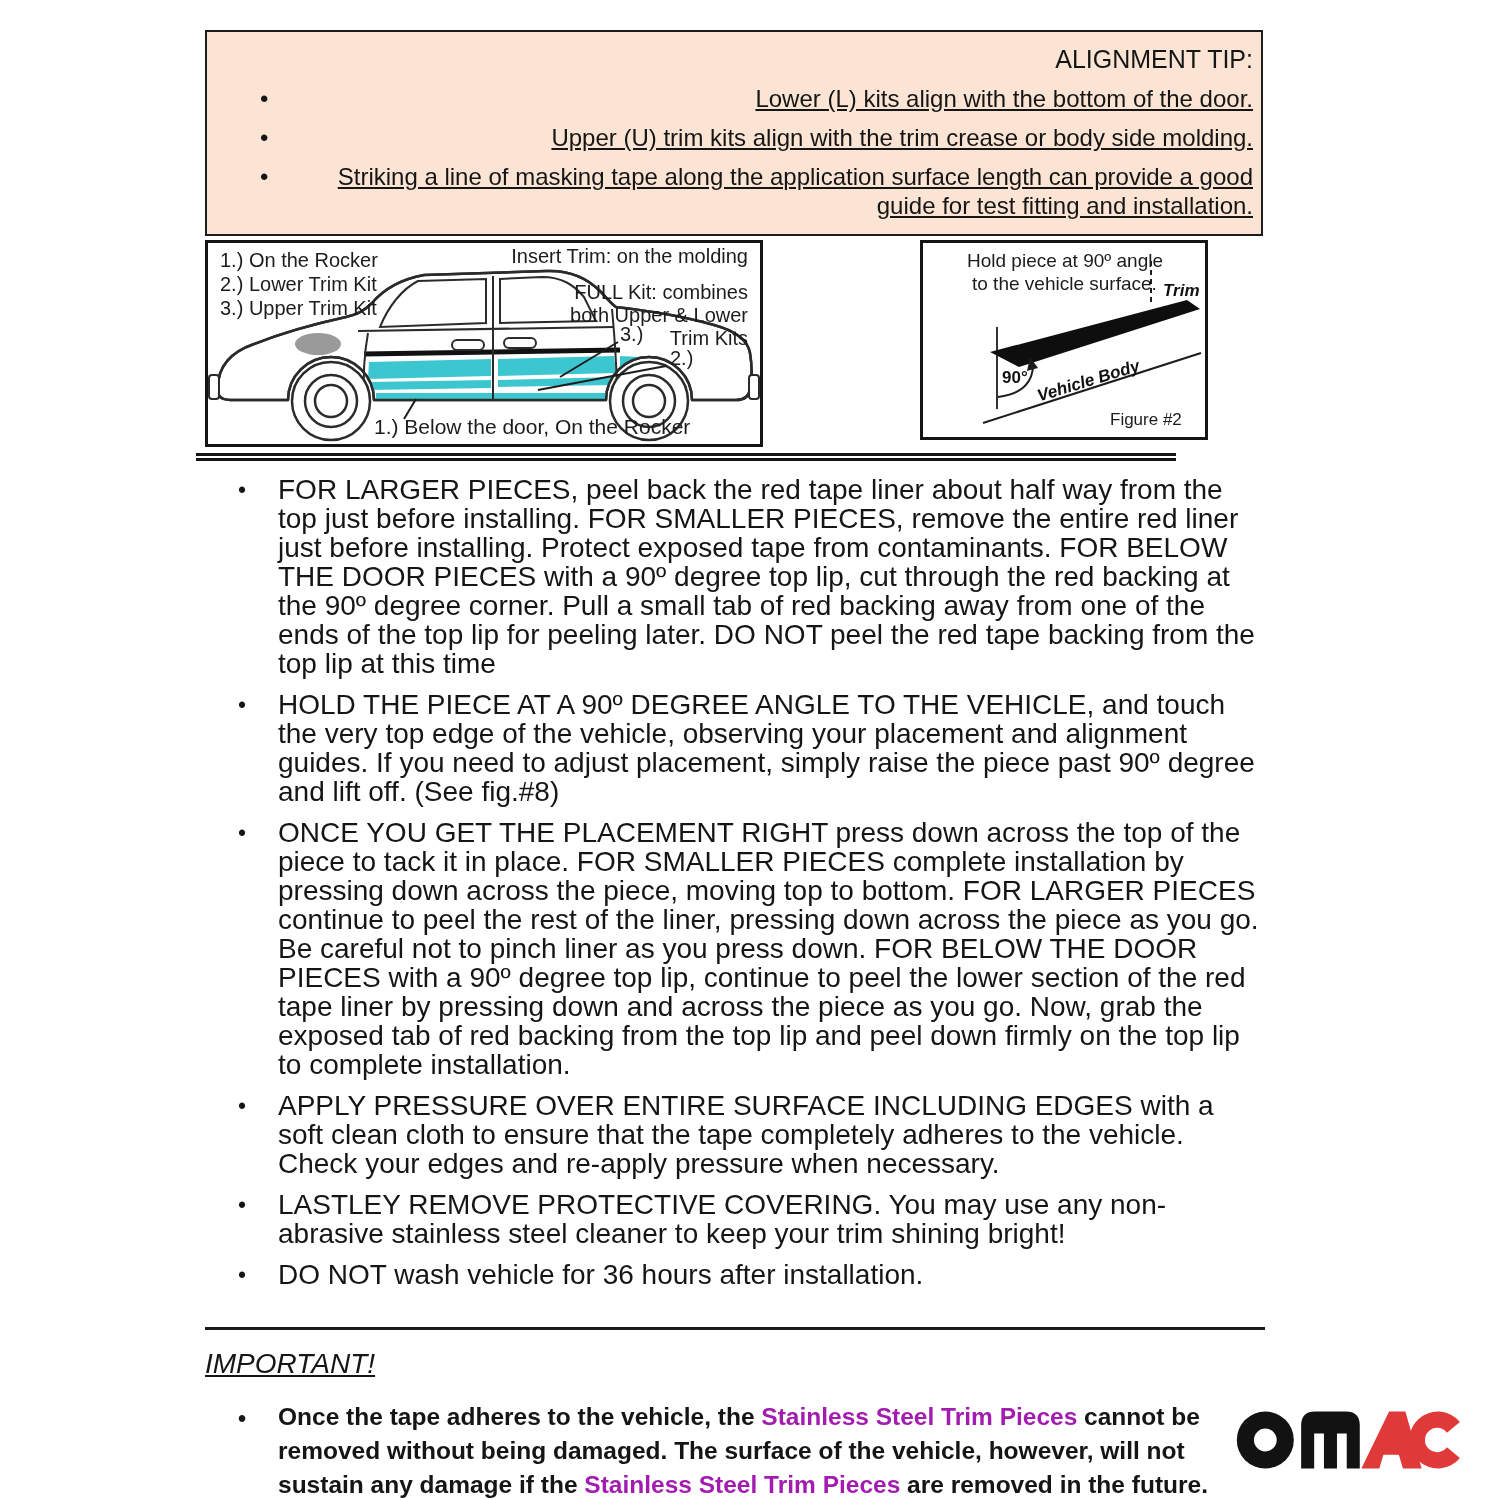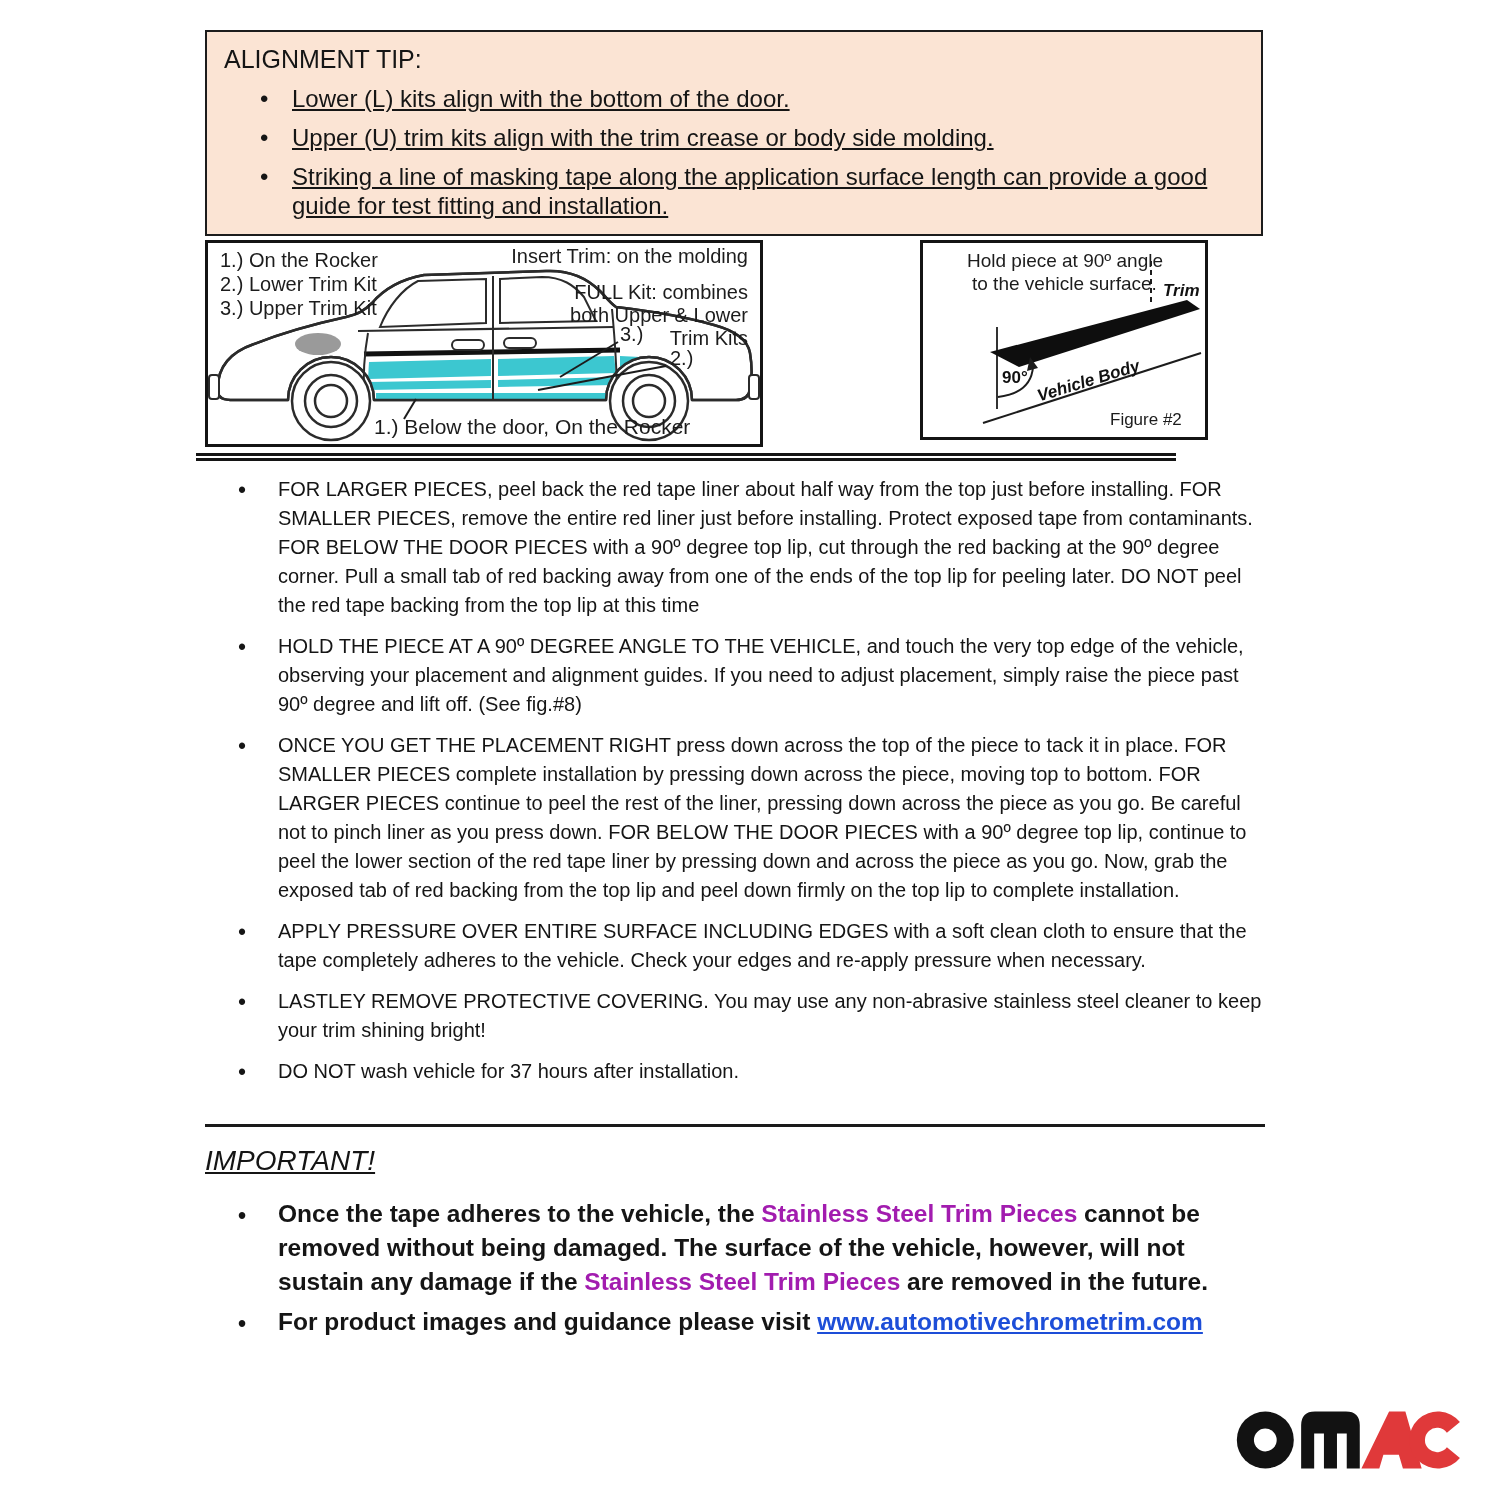--- a/index.html
+++ b/index.html
@@ -2,38 +2,38 @@
 <html><head>
 <meta charset="utf-8">
 <style>
   html,body{margin:0;padding:0;background:#ffffff;}
   .page{position:relative;width:1500px;height:1500px;background:#ffffff;overflow:hidden;
         font-family:"Liberation Sans","DejaVu Sans",sans-serif;color:#151515;}
   .content{margin-left:205px;width:1060px;padding-top:30px;}
 
   
   .tip-box{box-sizing:border-box;width:1058px;border:2px solid #1c1c1c;background:#fbe4d4;
-           padding:12px 8px 14px 17px;}
+           padding:12px 8px 14px 17px;text-align:right;}
   .tip-title{font-size:25px;line-height:30px;margin-bottom:4px;}
   .tip-list{list-style:none;margin:0;padding:0;}
   .tip-list li{position:relative;padding-left:68px;margin-top:10px;font-size:24px;line-height:29px;text-decoration:underline;}
   .tip-list li::before{content:"•";position:absolute;left:36px;top:0;font-size:24px;}
 
   
   .figures{position:relative;height:210px;margin-top:4px;}
   .fig-box{position:absolute;top:0;box-sizing:content-box;border:3px solid #141414;background:#fff;}
   .car-box{left:0;width:552px;height:201px;}
   .fig2-box{left:715px;width:250px;height:194px;padding-left:32px;}
   .double-rule{height:2px;background:#fff;border-top:3px solid #141414;border-bottom:3px solid #141414;
                width:980px;margin-left:-9px;margin-top:3px;}
 
   .doc-heading{font-size:28px;font-style:italic;font-weight:normal;text-decoration:underline;
                margin:16px 0 0 0;}
   .install-list{list-style:none;margin:14px 0 0 0;padding:0;}
-  .install-list li{position:relative;padding-left:73px;margin-bottom:5px;font-size:20px;line-height:29px;margin-top:12px;}
+  .install-list li{position:relative;padding-left:73px;margin-bottom:5px;font-size:28px;line-height:29px;margin-top:12px;}
   .install-list li::before{content:"•";position:absolute;left:33px;top:1px;font-size:23px;}
 
   .sep-rule{border:none;border-top:3px solid #1a1a1a;margin:38px 0 18px 0;width:1060px;}
 
   .important-list{list-style:none;margin:20px 0 0 0;padding:0;}
   .important-list li{position:relative;padding-left:73px;margin-bottom:6px;
                      font-size:24.5px;line-height:34px;font-weight:bold;}
   .important-list li::before{content:"•";position:absolute;left:33px;top:2px;font-size:23px;}
   .important-list .red{color:#a21caf;}
   .important-list .link{color:#1d4ed8;text-decoration:underline;cursor:pointer;}
@@ -154,21 +154,21 @@
     </div>
 
     <div class="double-rule"></div>
 
     <ul class="install-list">
       <li>FOR LARGER PIECES, peel back the red tape liner about half way from the top just before installing. FOR SMALLER PIECES, remove the entire red liner just before installing. Protect exposed tape from contaminants. FOR BELOW THE DOOR PIECES with a 90º degree top lip, cut through the red backing at the 90º degree corner. Pull a small tab of red backing away from one of the ends of the top lip for peeling later. DO NOT peel the red tape backing from the top lip at this time</li>
       <li>HOLD THE PIECE AT A 90º DEGREE ANGLE TO THE VEHICLE, and touch the very top edge of the vehicle, observing your placement and alignment guides. If you need to adjust placement, simply raise the piece past 90º degree and lift off. (See fig.#8)</li>
       <li>ONCE YOU GET THE PLACEMENT RIGHT press down across the top of the piece to tack it in place.  FOR SMALLER PIECES complete installation by pressing down across the piece, moving top to bottom. FOR LARGER PIECES continue to peel the rest of the liner, pressing down across the piece as you go. Be careful not to pinch liner as you press down. FOR BELOW THE DOOR PIECES with a 90º degree top lip, continue to peel the lower section of the red tape liner by pressing down and across the piece as you go. Now, grab the exposed tab of red backing from the top lip and peel down firmly on the top lip to complete installation.</li>
       <li>APPLY PRESSURE OVER ENTIRE SURFACE INCLUDING EDGES with a soft clean cloth to ensure that the tape completely adheres to the vehicle. Check your edges and re-apply pressure when necessary.</li>
       <li>LASTLEY REMOVE PROTECTIVE COVERING. You may use any non-abrasive stainless steel cleaner to keep your trim shining bright!</li>
-      <li>DO NOT wash vehicle for 37 hours after installation.</li>
+      <li>DO NOT wash vehicle for 36 hours after installation.</li>
     </ul>
 
     <hr class="sep-rule">
 
     <h2 class="doc-heading">IMPORTANT!</h2>
     <ul class="important-list">
       <li><span>Once the tape adheres to the vehicle, the </span><span class="red">Stainless Steel Trim Pieces</span><span> cannot be removed without being damaged. The surface of the vehicle, however, will not sustain any damage if the </span><span class="red">Stainless Steel Trim Pieces</span><span> are removed in the future.</span></li>
       <li><span>For product images and guidance please visit </span><span class="link">www.automotivechrometrim.com</span></li>
     </ul>
   </div>

